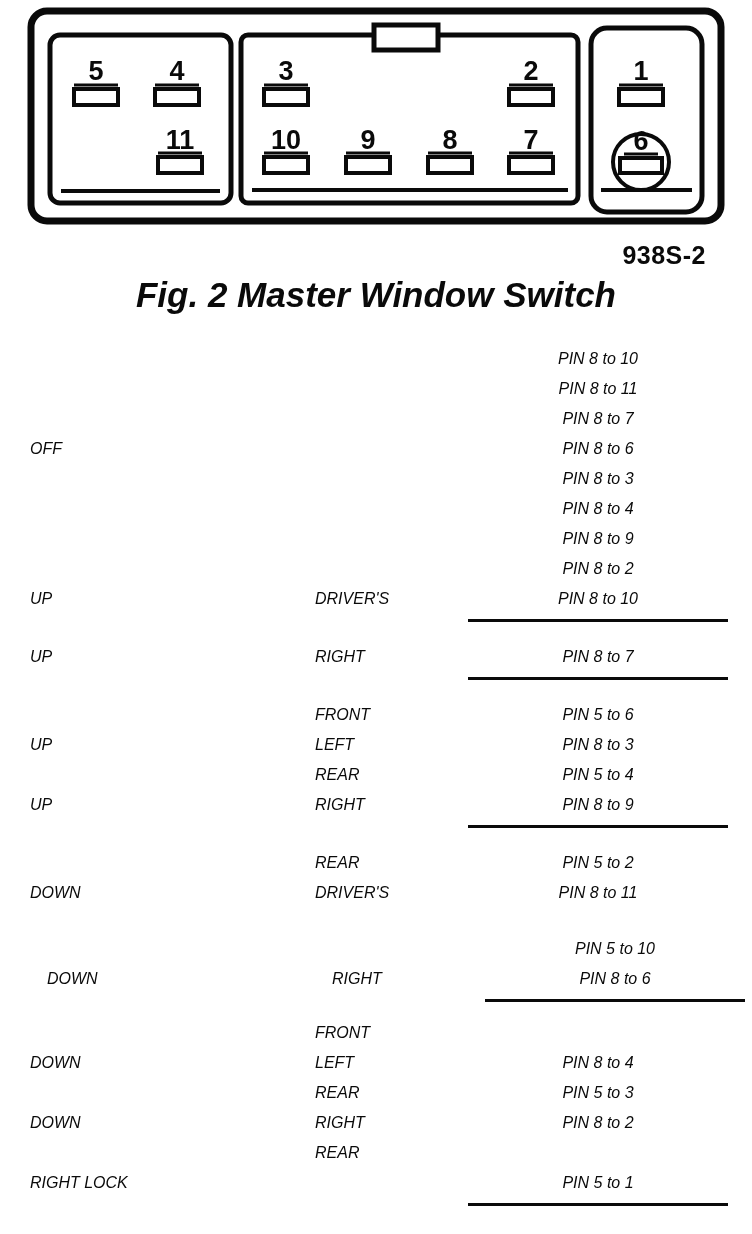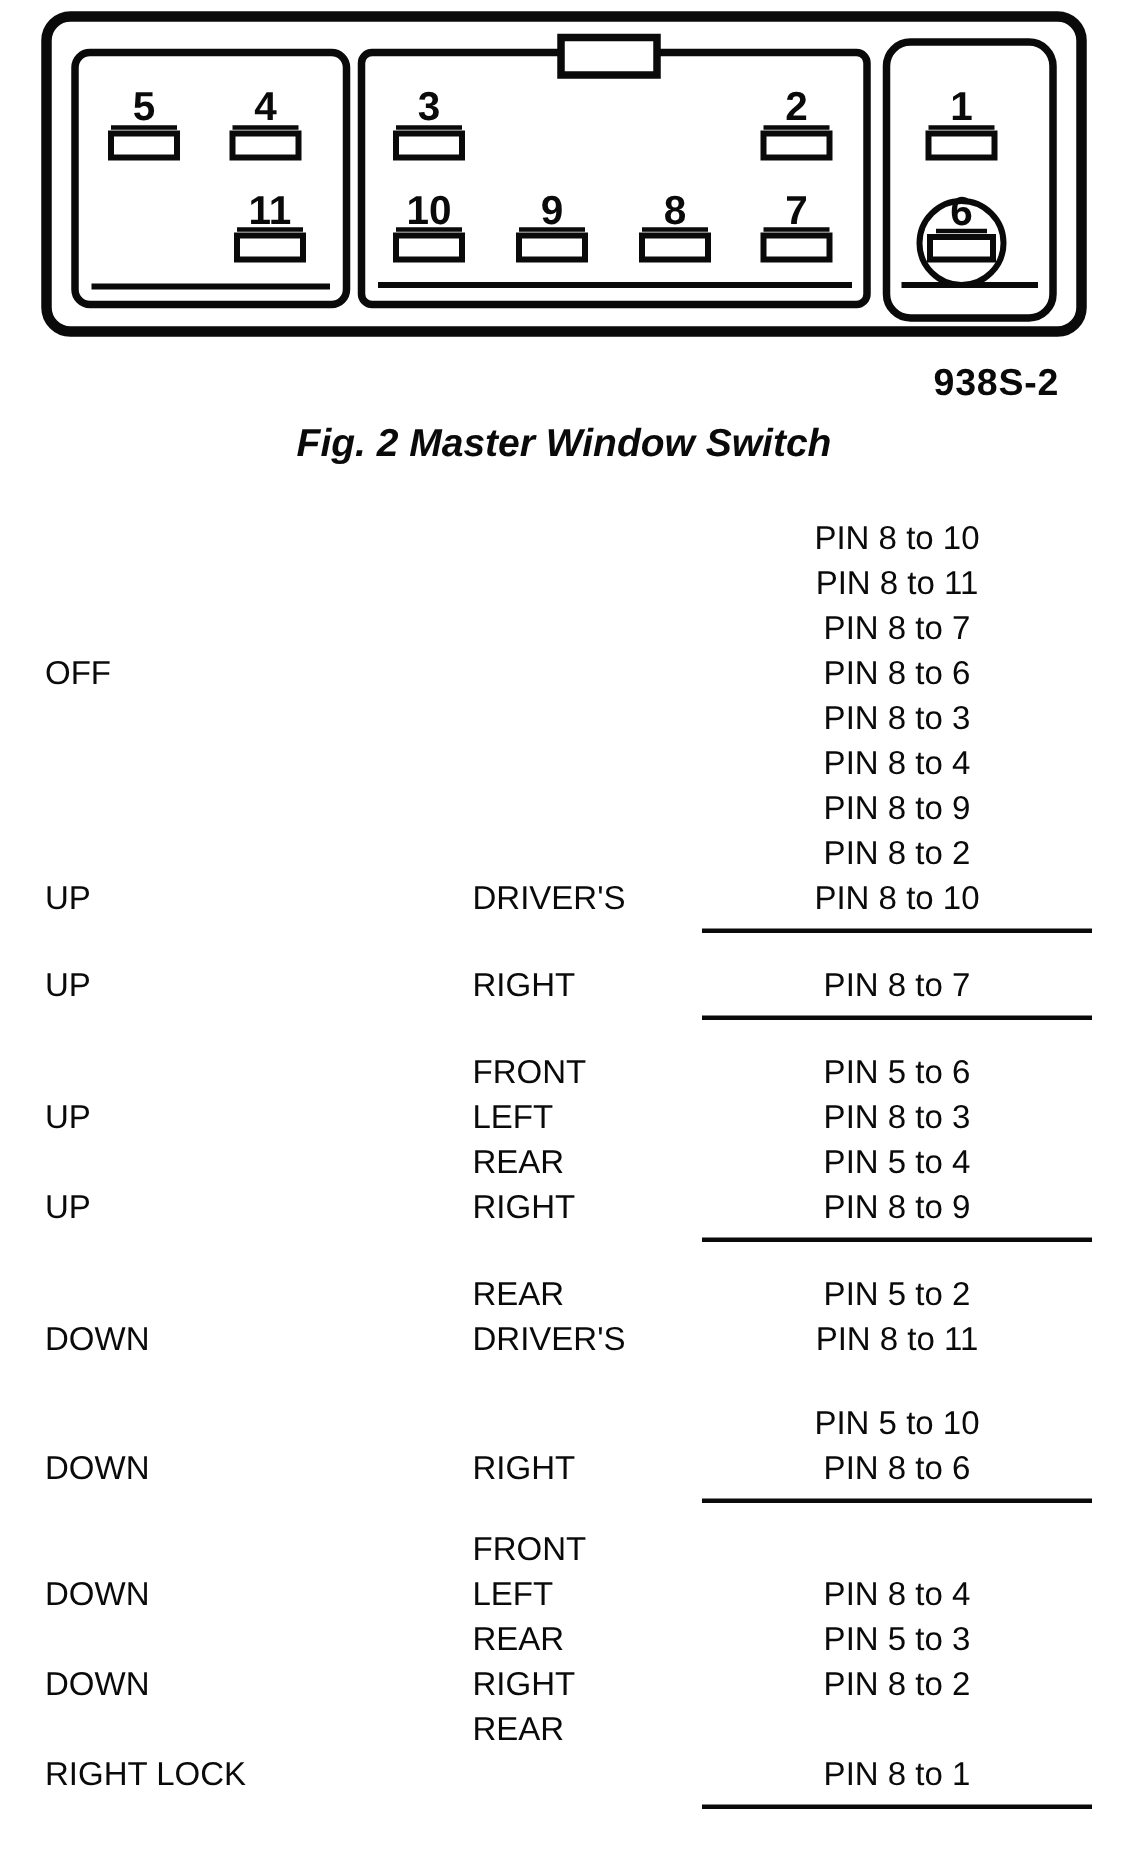--- a/index.html
+++ b/index.html
@@ -34,37 +34,38 @@
     font-size: 25px;
     font-weight: 700;
     letter-spacing: 0.5px;
   }
 
   .caption {
     margin-top: 12px;
     height: 30px;
     line-height: 30px;
     text-align: center;
-    font-size: 26px;
+    font-size: 35px;
     font-weight: 700;
     font-style: italic;
   }
 
   
   .pin-table { margin-top: 34px; }
   .group { margin-bottom: 20px; }
   .group:nth-child(4) { margin-bottom: 26px; }
-  .group:nth-child(5) { margin-bottom: 16px; }
+  .group:nth-child(5) { margin-bottom: 16px; padding-left: 17px; }
   .group:last-child { margin-bottom: 0; }
 
   .row {
     position: relative;
     height: 30px;
     line-height: 30px;
-    font-size: 22px;
+    font-size: 16px;
+    font-style: italic;
   }
   .c1 { position: absolute; left: 30px; white-space: nowrap; }
   .c2 { position: absolute; left: 283px; white-space: nowrap; margin-left: 32px; }
   .c3 { position: absolute; left: 468px; width: 260px; text-align: center; white-space: nowrap; }
 
   .group-line {
     height: 0;
     margin: 5px 0 0 468px;
     width: 260px;
     border-top: 3px solid #0a0a0a;
@@ -275,19 +276,19 @@
           <span class="c2">RIGHT</span>
           <span class="c3">PIN 8 to 2</span>
         </div>
         <div class="row">
           <span class="c1"></span>
           <span class="c2">REAR</span>
         </div>
         <div class="row">
           <span class="c1">RIGHT LOCK</span>
           <span class="c2"></span>
-          <span class="c3">PIN 8 to 1</span>
+          <span class="c3">PIN 5 to 1</span>
         </div>
         <div class="group-line"></div>
       </div>
     </div>
 
 </div>
 
 </body></html>

